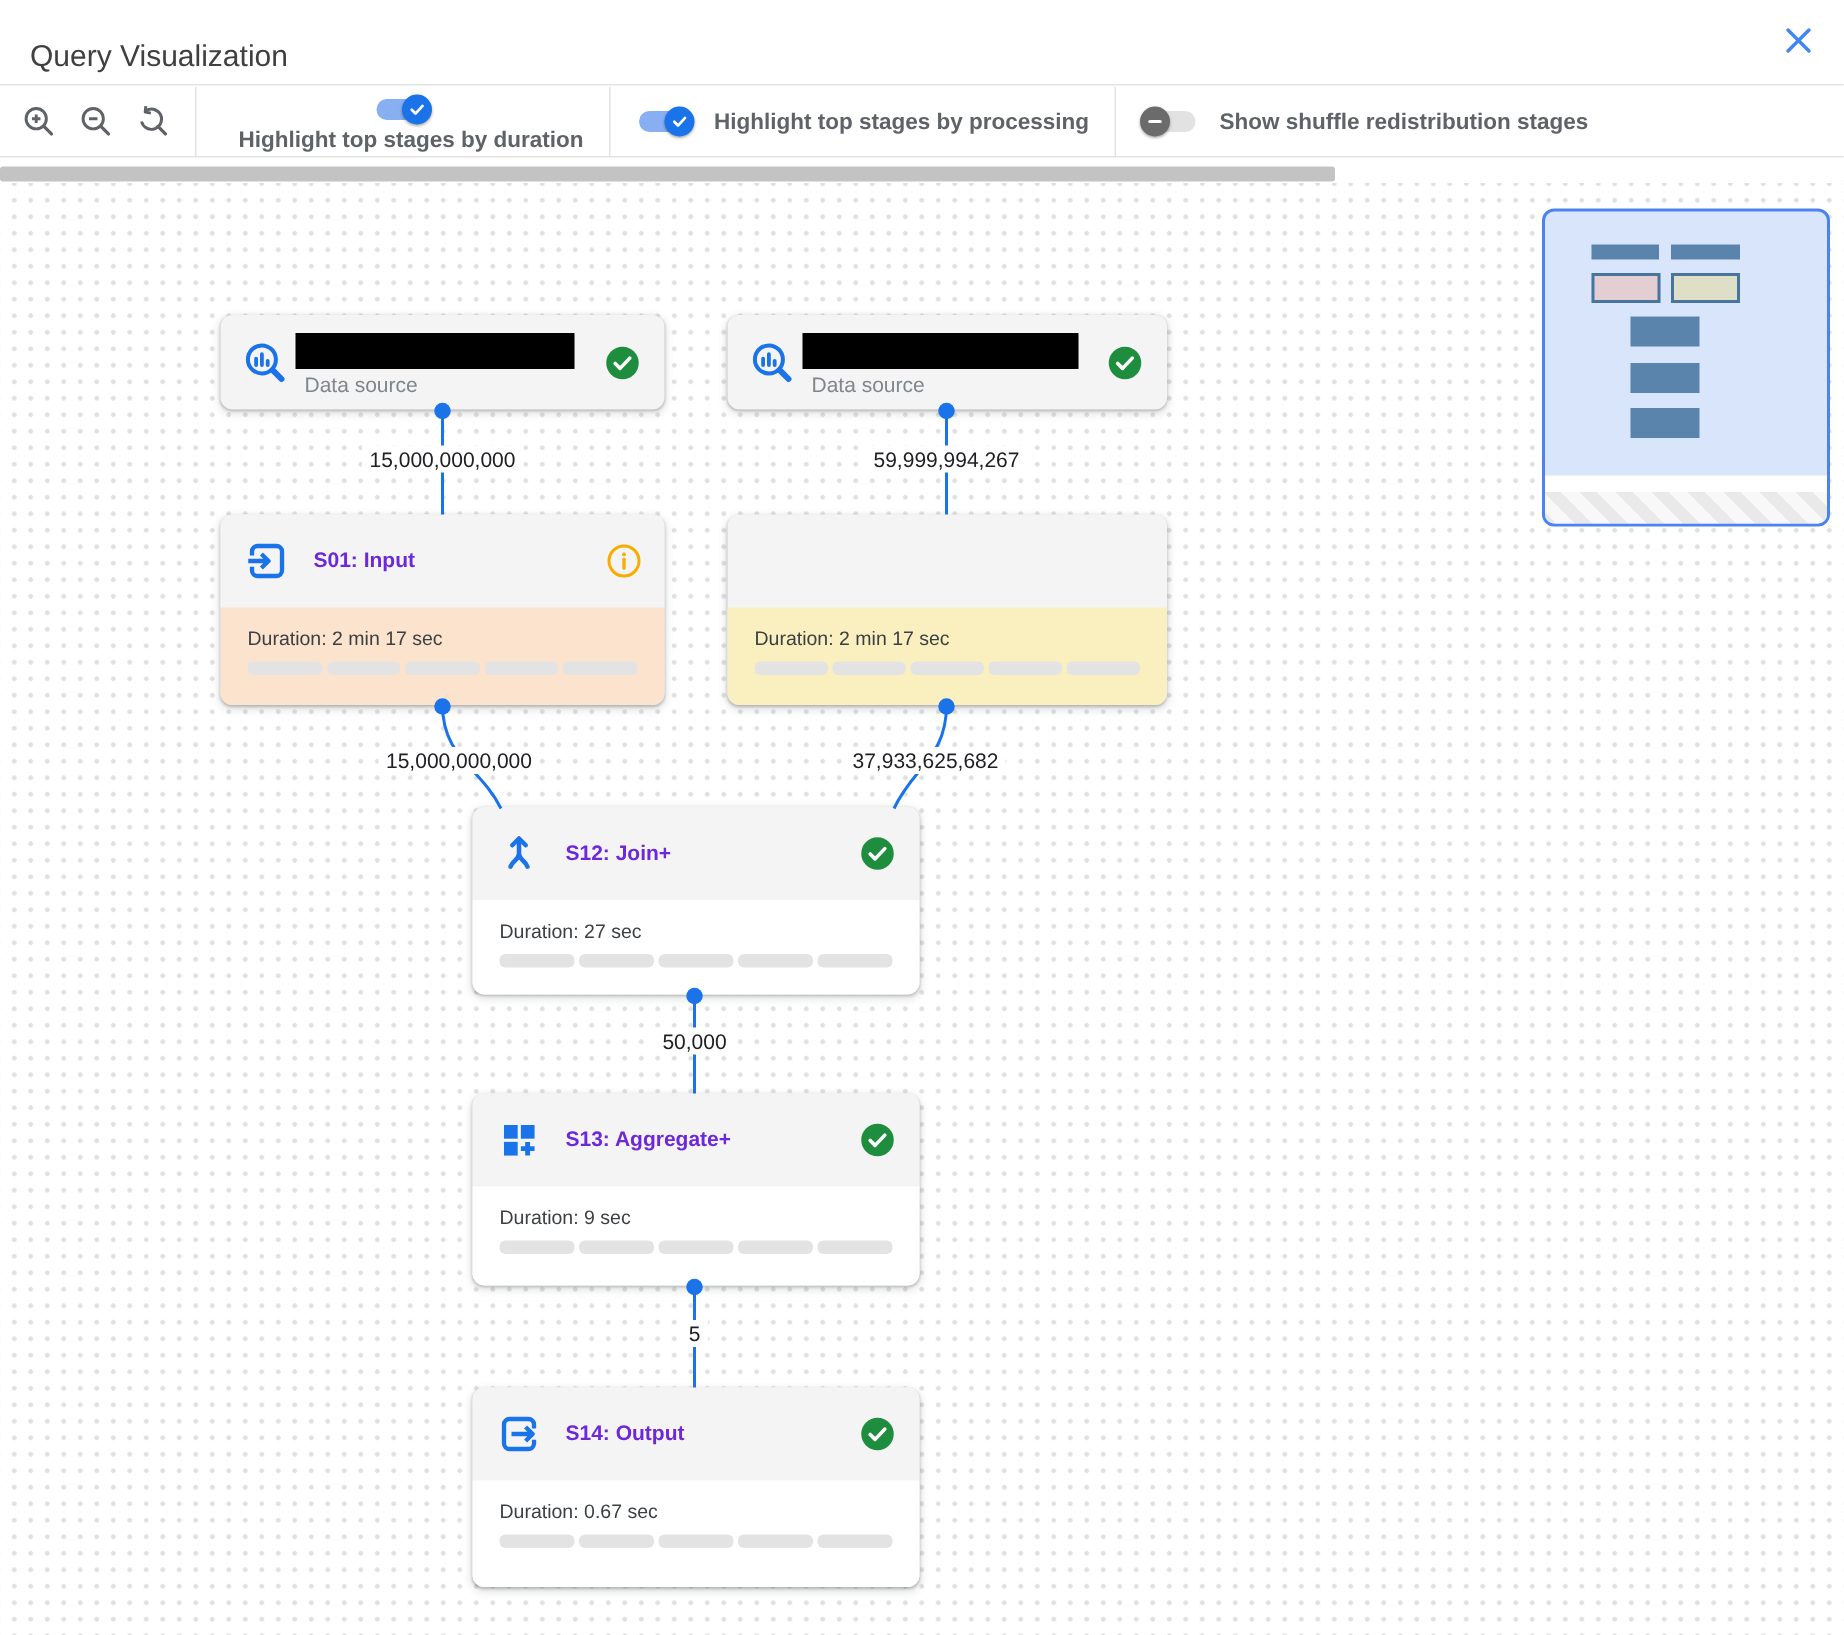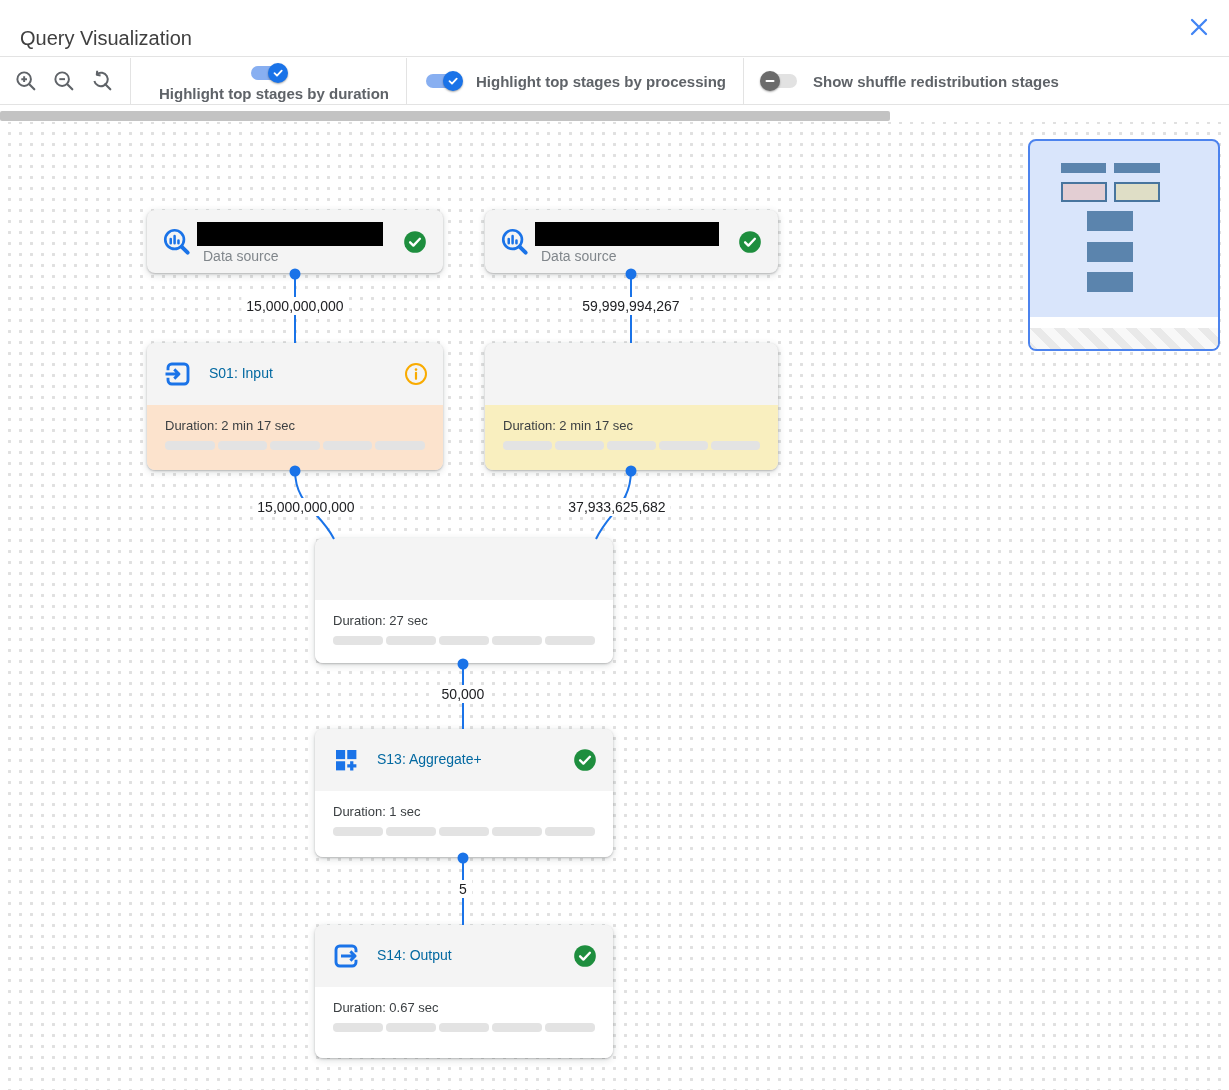--- a/index.html
+++ b/index.html
@@ -50,21 +50,21 @@
   .card { position:absolute; z-index:4; background:#f4f4f4; border-radius:8px;
     box-shadow:0 1px 2px rgba(60,64,67,.30), 0 2px 6px 1px rgba(60,64,67,.15); cursor:pointer; }
   .ds-icon { position:absolute; left:14px; top:16px; }
   .redact { position:absolute; left:50px; top:12px; height:24px; background:#000; }
   .ds-label { position:absolute; left:56px; top:38px; font-size:14px; color:#80868b; }
   .status-right { position:absolute; right:15px; top:50%; transform:translateY(-50%); }
 
   .stage-hdr { position:absolute; left:0; top:0; right:0; height:62px; background:#f4f4f4;
     border-radius:8px 8px 0 0; }
   .stage-icon { position:absolute; left:16px; top:16px; }
-  .stage-title { position:absolute; left:62px; top:22px; font-size:14px; font-weight:normal; color:#0369a1;text-align:right; }
+  .stage-title { position:absolute; left:62px; top:22px; font-size:14px; font-weight:bold; color:#6d28d9;text-align:right; }
   .stage-body { position:absolute; left:0; top:62px; right:0; bottom:0; background:#fff;
     border-radius:0 0 8px 8px; }
   .dur { position:absolute; left:18px; top:13px; font-size:13px; font-weight:normal; color:#3c4043; }
   .pbar { position:absolute; left:18px; right:18px; top:36px; height:9px; display:flex; gap:3px; }
   .seg { flex:1; height:9px; background:#e3e3e3; border-radius:4px; overflow:hidden; }
   .seg .fill { height:100%; width:0; background:#1a73e8; }
 
   
   .minimap { position:absolute; left:1028px; top:139px; width:192px; height:212px; z-index:7;
     background:#d9e5fb; border:2px solid #4c83ee; border-radius:8px; overflow:hidden; }
@@ -251,20 +251,31 @@
       <span class="seg"><span class="fill" style="width: 100%;"></span></span>
         <span class="seg"><span class="fill" style="width: 100%;"></span></span>
         <span class="seg"><span class="fill" style="width: 100%;"></span></span>
         <span class="seg"><span class="fill" style="width: 100%;"></span></span>
         <span class="seg"><span class="fill" style="width: 100%;"></span></span>
     </div>
   </div>
 </div>
 
 <div class="card" style="left:315px; top:538px; width:298px; height:125px;">
+  <div class="stage-hdr">
+    <svg class="stage-icon" width="30" height="30" viewBox="0 0 24 24">
+      <path d="M12 5.5 V12 M12 12 C12 15.5 8.6 15.5 7.5 19 M12 12 C12 15.5 15.4 15.5 16.5 19" fill="none" stroke="#1a73e8" stroke-width="2.4" stroke-linecap="round"></path>
+      <path d="M8.4 7.6 L12 4 L15.6 7.6" fill="none" stroke="#1a73e8" stroke-width="2.4" stroke-linecap="round" stroke-linejoin="round"></path>
+    </svg>
+    <span class="stage-title">S12: Join+</span>
+    <svg class="status-right" width="26" height="26" viewBox="0 0 24 24">
+      <circle cx="12" cy="12" r="10" fill="#1e8e3e"></circle>
+      <path d="M7.5 12.3 L10.5 15.3 L16.5 9" fill="none" stroke="#fff" stroke-width="2.2" stroke-linecap="round" stroke-linejoin="round"></path>
+    </svg>
+  </div>
   <div class="stage-body">
     <span class="dur">Duration: 27 sec</span>
     <div class="pbar">
       <span class="seg"><span class="fill" style="width: 100%;"></span></span>
         <span class="seg"><span class="fill" style="width: 0%;"></span></span>
         <span class="seg"><span class="fill" style="width: 0%;"></span></span>
         <span class="seg"><span class="fill" style="width: 0%;"></span></span>
         <span class="seg"><span class="fill" style="width: 0%;"></span></span>
     </div>
   </div>
@@ -278,21 +289,21 @@
       <rect x="4" y="13" width="7.3" height="7.3" fill="#1a73e8"></rect>
       <path d="M16.6 13 V20.3 M13 16.6 H20.3" stroke="#1a73e8" stroke-width="2.6"></path>
     </svg>
     <span class="stage-title">S13: Aggregate+</span>
     <svg class="status-right" width="26" height="26" viewBox="0 0 24 24">
       <circle cx="12" cy="12" r="10" fill="#1e8e3e"></circle>
       <path d="M7.5 12.3 L10.5 15.3 L16.5 9" fill="none" stroke="#fff" stroke-width="2.2" stroke-linecap="round" stroke-linejoin="round"></path>
     </svg>
   </div>
   <div class="stage-body">
-    <span class="dur">Duration: 1 sec</span>
+    <span class="dur">Duration: 9 sec</span>
     <div class="pbar">
       <span class="seg"><span class="fill" style="width: 7.5%;"></span></span>
         <span class="seg"><span class="fill" style="width: 0%;"></span></span>
         <span class="seg"><span class="fill" style="width: 0%;"></span></span>
         <span class="seg"><span class="fill" style="width: 0%;"></span></span>
         <span class="seg"><span class="fill" style="width: 0%;"></span></span>
     </div>
   </div>
 </div>
 

